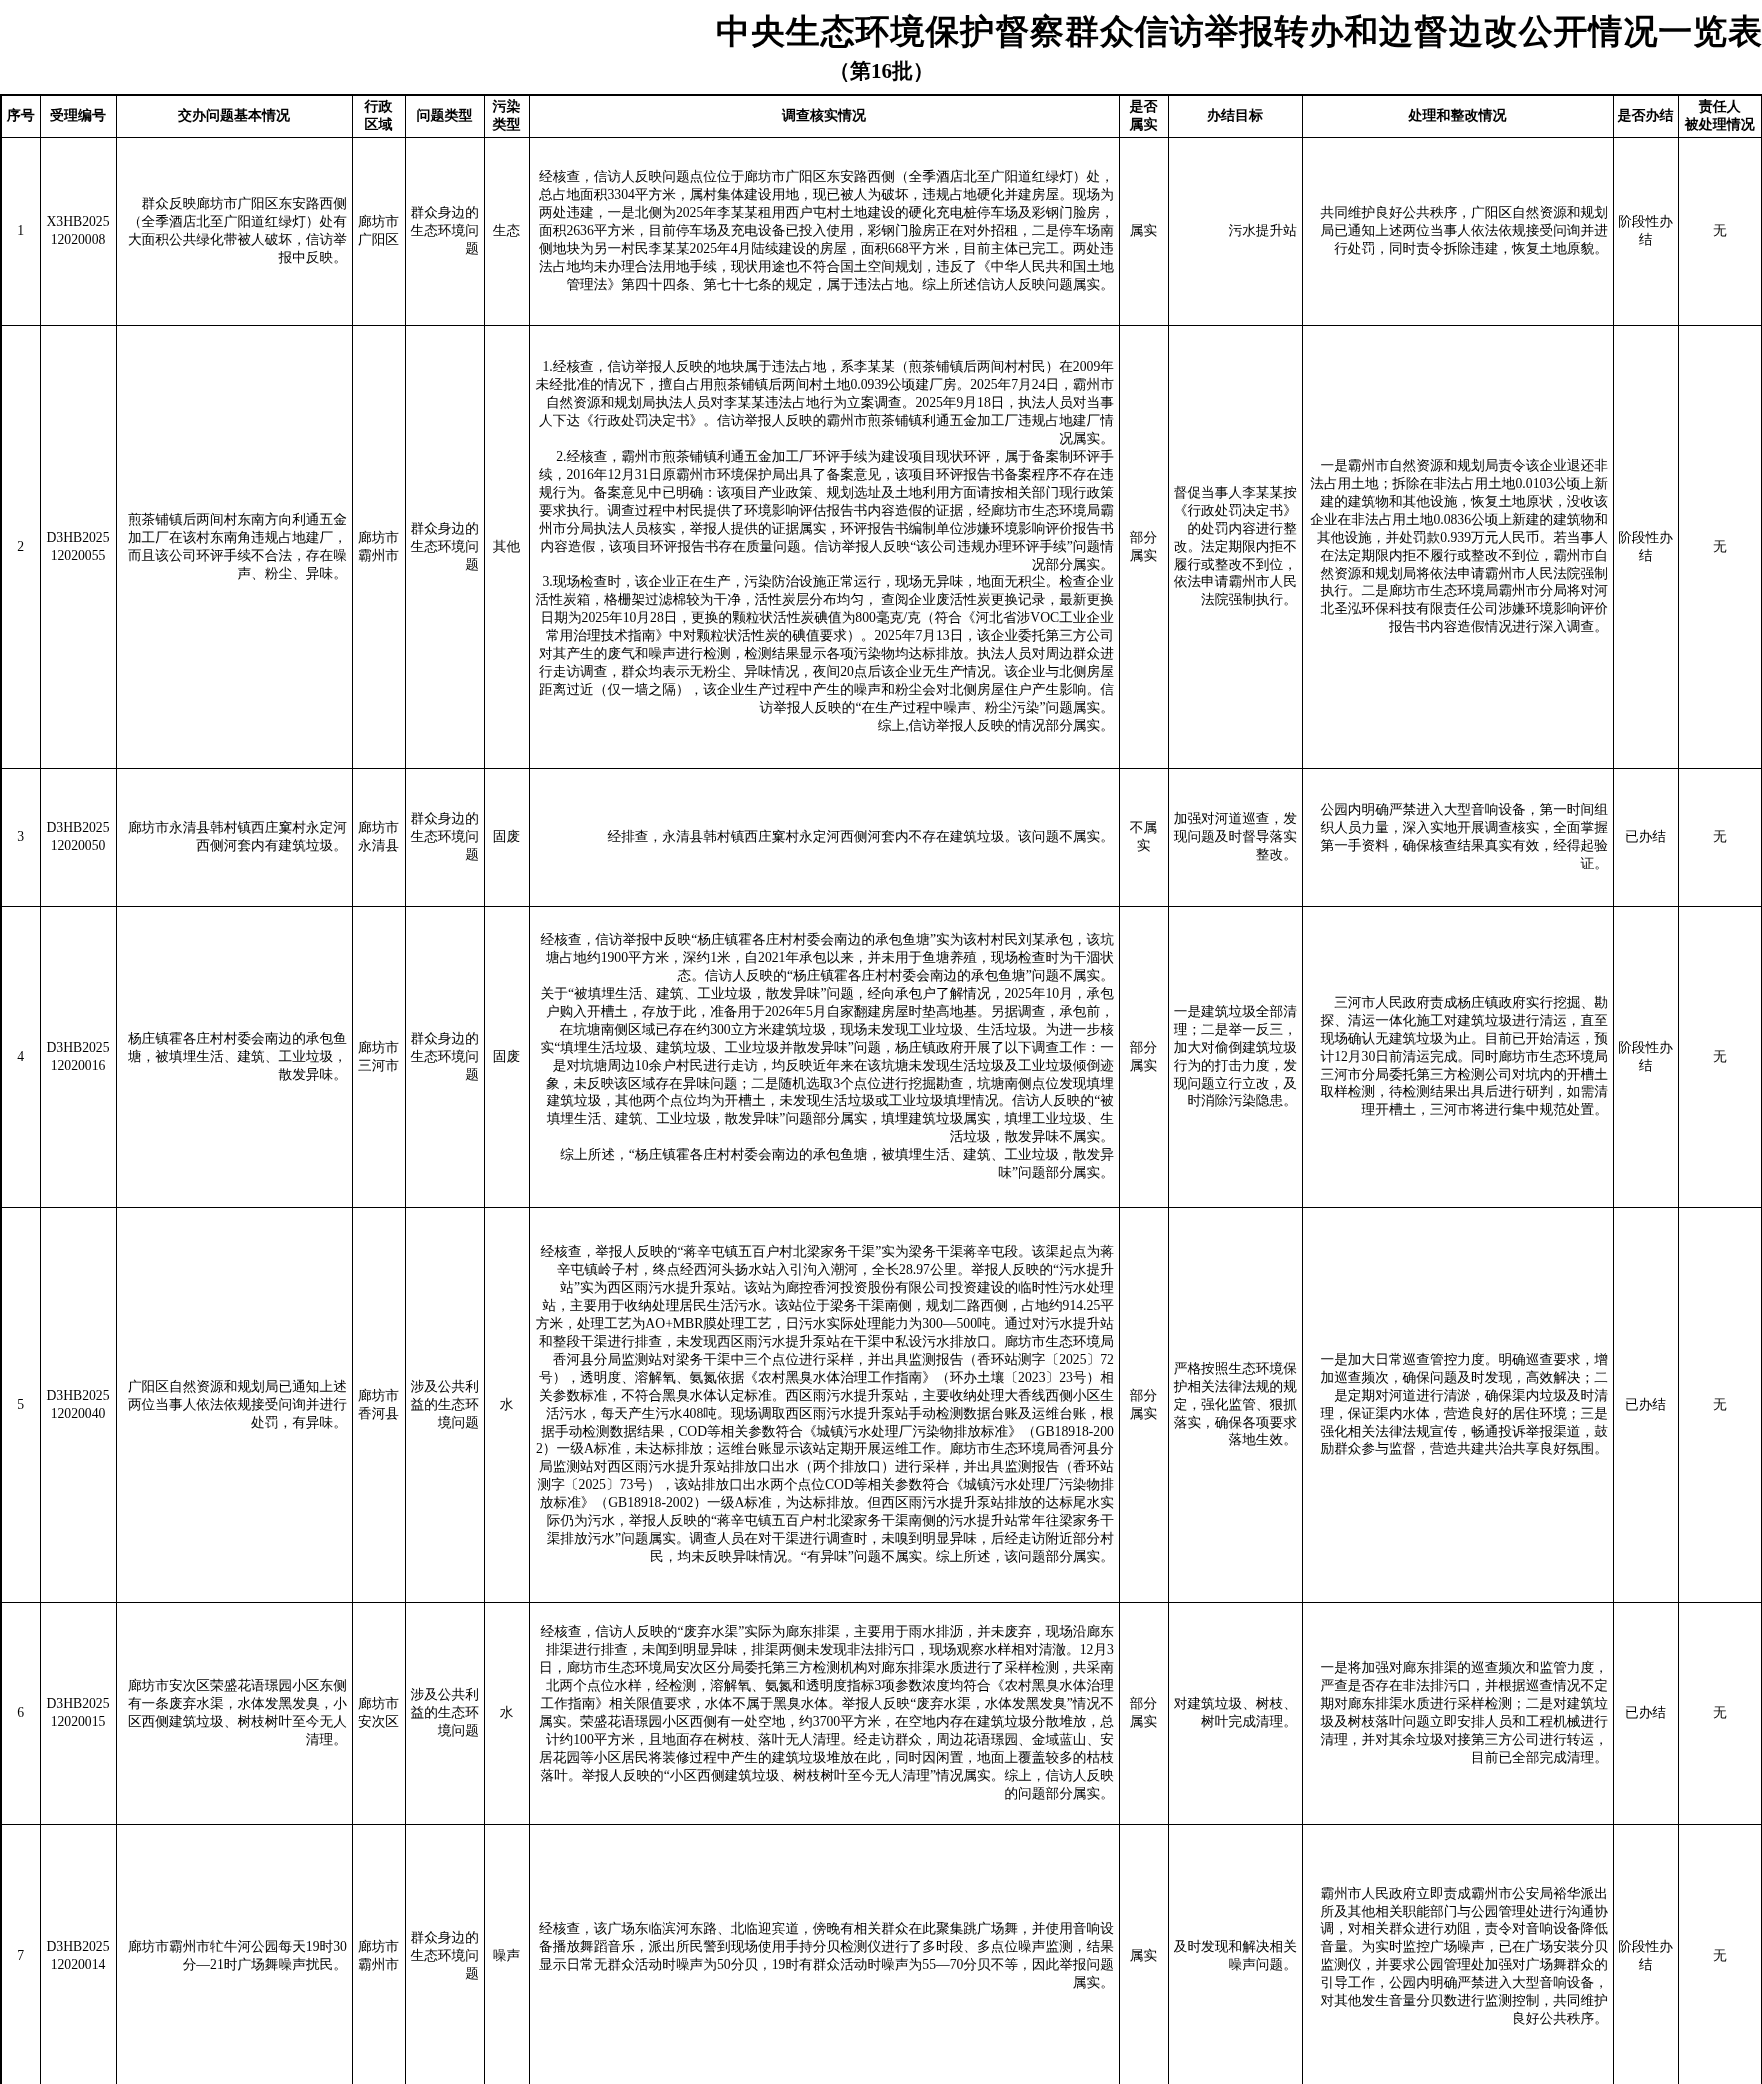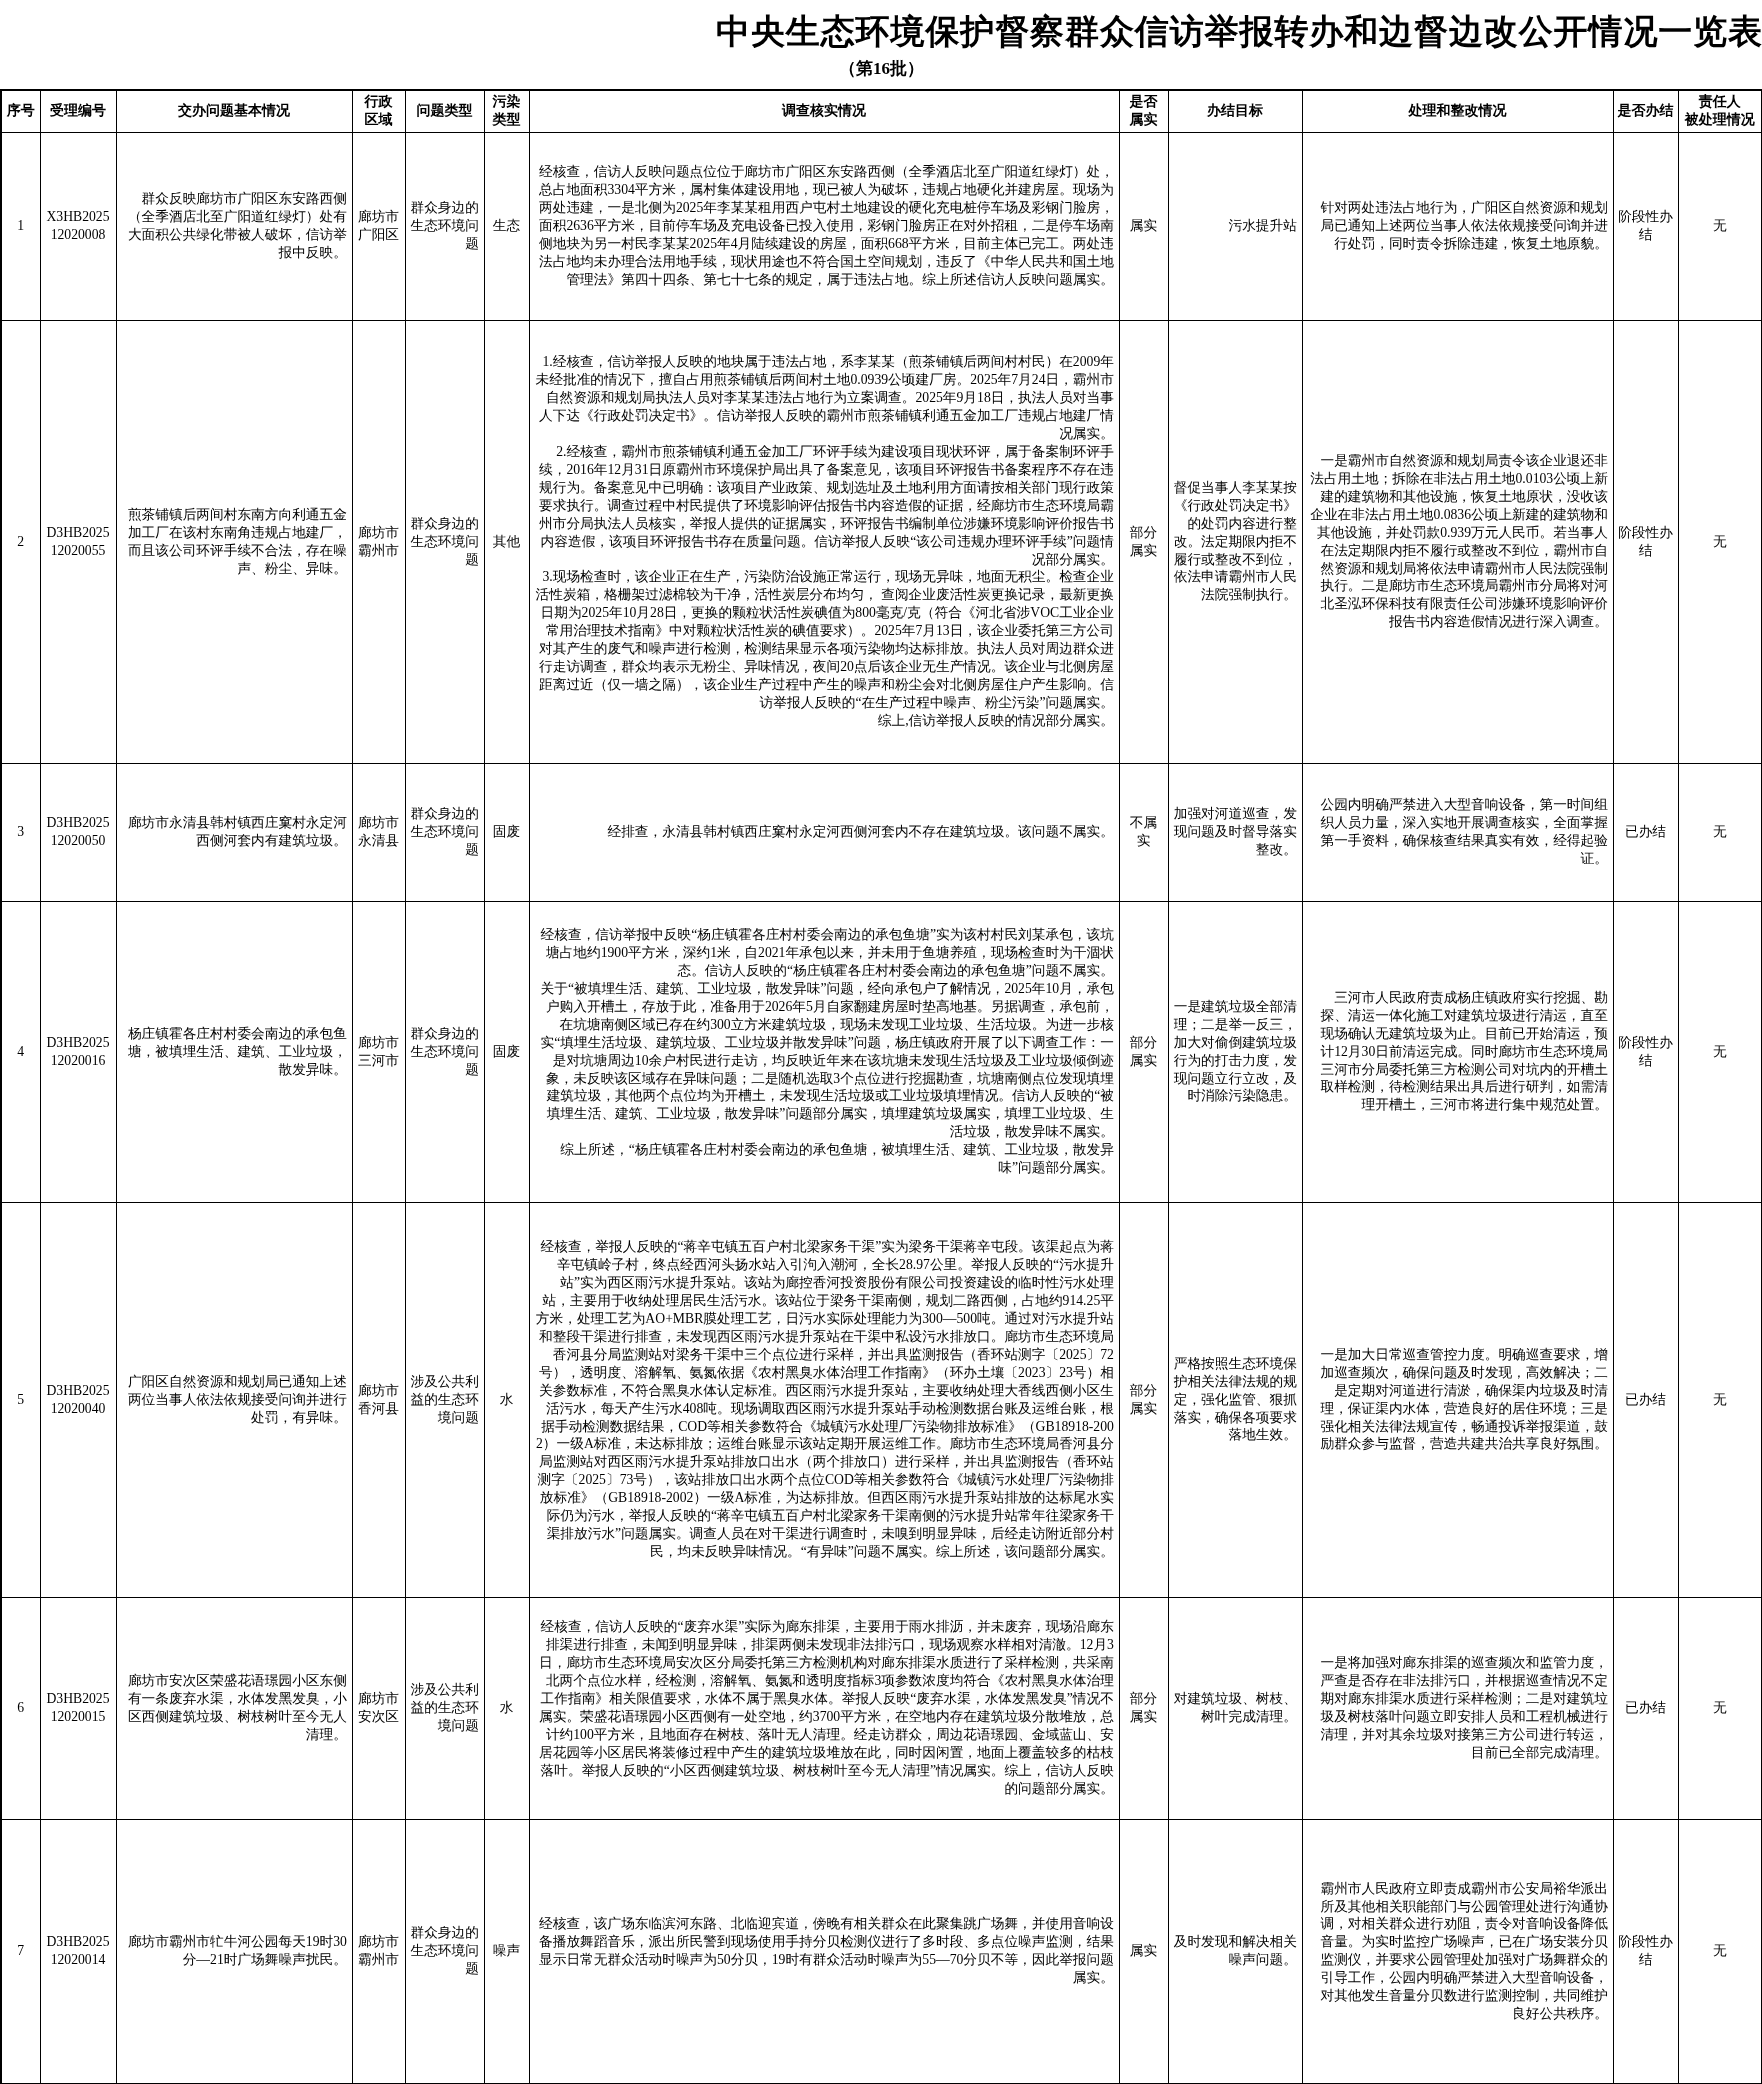--- a/index.html
+++ b/index.html
@@ -1,19 +1,19 @@
 <!DOCTYPE html>
 <html style="font-size:14.6px"><head>
 <meta charset="utf-8">
 <style>
   html,body { margin:0; padding:0; background:#fff; color:#000; }
   body { width:1763px; font-family:"Liberation Serif","DejaVu Serif",serif; }
   .page { width:1763px; }
   .title { text-align:right; font-size:34px; font-weight:bold; margin:9.1px 0 1.8px 0; letter-spacing:0.9px; }
-  .subtitle { text-align:center; font-size:17px; font-weight:bold; margin:0 0 9.1px 0; }
+  .subtitle { text-align:center; font-size:21px; font-weight:bold; margin:0 0 9.1px 0; }
   table.report { width:1761px; margin:0 auto; table-layout:fixed; border-collapse:collapse; border:2.7px solid #000; }
   th, td { border-left:0.9px solid #000; border-right:0.9px solid #000; border-top:1.8px solid #000; border-bottom:1.8px solid #000; vertical-align:middle; }
   th { font-size:14px; font-weight:bold; text-align:center; padding:1.8px 0.9px; white-space:pre-wrap; line-height:1.3; height:37px; }
   td { font-size:13.7px; line-height:1.31; padding:1.8px 4.6px; white-space:pre-wrap; word-break:break-all; }
   td.ac { text-align:center; }
   td.al { text-align:right; }
   
   col.c1{width:39px} col.c2{width:76px} col.c3{width:236px} col.c4{width:53px}
   col.c5{width:79px} col.c6{width:45px} col.c7{width:590px} col.c8{width:49px}
   col.c9{width:134px} col.c10{width:311px} col.c11{width:65px} col.c12{width:84px}
@@ -72,21 +72,21 @@
         <tr>
           <td class="ac">1</td>
           <td class="ac">X3HB2025 12020008</td>
           <td class="al">群众反映廊坊市广阳区东安路西侧（全季酒店北至广阳道红绿灯）处有大面积公共绿化带被人破坏，信访举报中反映。</td>
           <td class="ac">廊坊市广阳区</td>
           <td class="al">群众身边的生态环境问题</td>
           <td class="ac">生态</td>
           <td class="al">经核查，信访人反映问题点位位于廊坊市广阳区东安路西侧（全季酒店北至广阳道红绿灯）处，总占地面积3304平方米，属村集体建设用地，现已被人为破坏，违规占地硬化并建房屋。现场为两处违建，一是北侧为2025年李某某租用西户屯村土地建设的硬化充电桩停车场及彩钢门脸房，面积2636平方米，目前停车场及充电设备已投入使用，彩钢门脸房正在对外招租，二是停车场南侧地块为另一村民李某某2025年4月陆续建设的房屋，面积668平方米，目前主体已完工。两处违法占地均未办理合法用地手续，现状用途也不符合国土空间规划，违反了《中华人民共和国土地管理法》第四十四条、第七十七条的规定，属于违法占地。综上所述信访人反映问题属实。</td>
           <td class="ac">属实</td>
           <td class="al">污水提升站</td>
-          <td class="al">针对两处违法占地行为，广阳区自然资源和规划局已通知上述两位当事人依法依规接受问询并进行处罚，同时责令拆除违建，恢复土地原貌。</td>
+          <td class="al">共同维护良好公共秩序，广阳区自然资源和规划局已通知上述两位当事人依法依规接受问询并进行处罚，同时责令拆除违建，恢复土地原貌。</td>
           <td class="ac">阶段性办结</td>
           <td class="ac">无</td>
         </tr>
         <tr>
           <td class="ac">2</td>
           <td class="ac">D3HB2025 12020055</td>
           <td class="al">煎茶铺镇后两间村东南方向利通五金加工厂在该村东南角违规占地建厂，而且该公司环评手续不合法，存在噪声、粉尘、异味。</td>
           <td class="ac">廊坊市霸州市</td>
           <td class="al">群众身边的生态环境问题</td>
           <td class="ac">其他</td>

